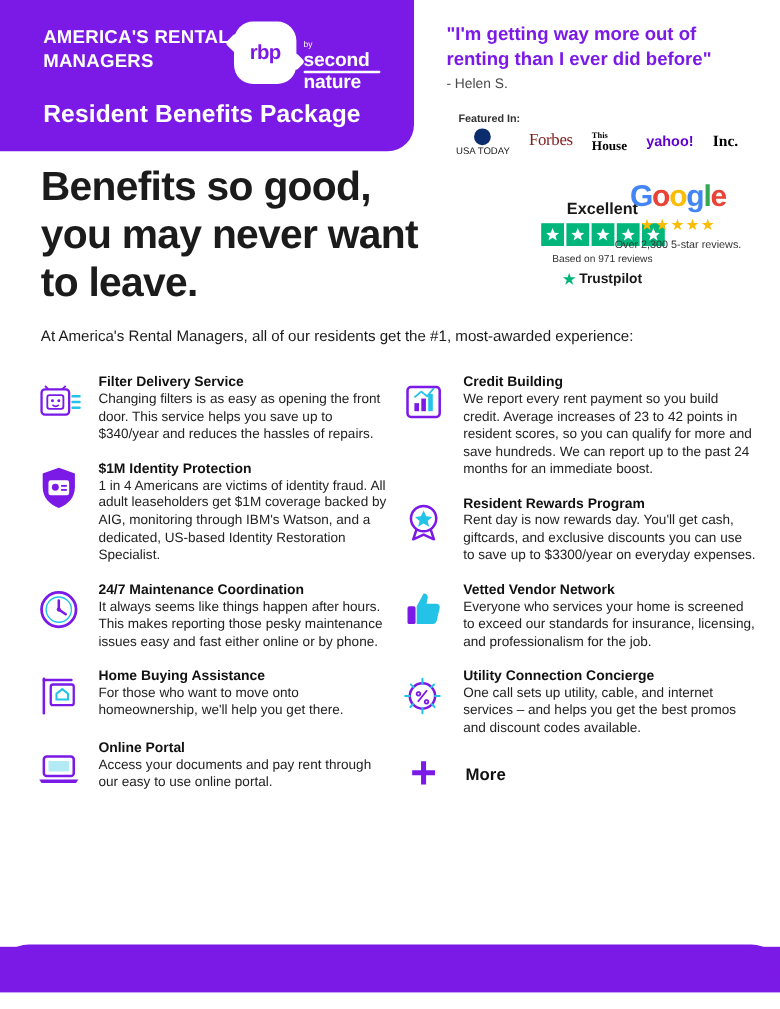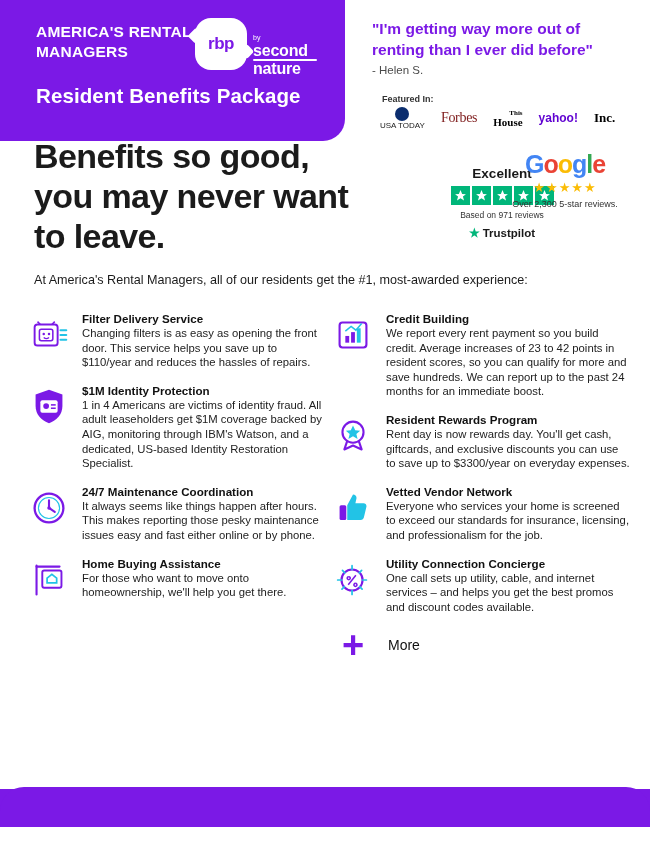--- a/index.html
+++ b/index.html
@@ -6,21 +6,21 @@
   html, body {
     width: 650px; height: 841px;
     font-family: "Liberation Sans", sans-serif;
     background: #ffffff;
     overflow: hidden;
   }
   .page { position: relative; width: 650px; height: 841px; background:#fff; }
 
   
   .header-purple {
-    position: absolute; left:0; top:0; width: 345px; height: 141px;
+    position: absolute; left:0; top:0; width: 345px; height: 126px;
     background: #7B19E6;
     border-bottom-right-radius: 22px;
   }
   .brand-line {
     position:absolute; left: 36px; top: 22px; width: 160px;
     color:#fff; font-weight: bold; font-size: 15.5px; line-height: 20px;
     letter-spacing: .2px;
   }
   .rbp-logo {
     position:absolute; left: 195px; top: 18px; width: 130px; height: 48px;
@@ -60,21 +60,21 @@
   .featured-label {
     position:absolute; left:382px; top:94px; color:#333; font-size:9px; font-weight:bold;
   }
   .featured-row {
     position:absolute; left:380px; top:107px; width:250px; height:22px;
     display:flex; align-items:center; gap:16px;
   }
   .f-logo { color:#7f1d1d; font-weight:normal; font-size:12px; letter-spacing:-.3px;text-align:right;}
   .f-usa { font-size:8px; line-height:8px; text-align:center; color:#1a1a1a; font-weight:normal;}
   .f-usa .dot{ display:block; width:14px;height:14px;border-radius:50%;background:#0b2d6e;margin:0 auto 1px;}
-  .f-house { font-family:"Liberation Serif", serif; font-size:10px; text-align:right; line-height:9px; font-weight:bold;}
+  .f-house { font-family:"Liberation Serif", serif; font-size:10px; text-align:left; line-height:9px; font-weight:bold;}
   .f-house span{ display:block; font-size:7px; }
   .f-yahoo{ color:#5f01d1; font-weight:bold; font-size:12px;}
   .f-inc{ font-family:"Liberation Serif", serif; font-weight:bold; font-size:13px;}
 
   
   .reviews { position:absolute; left:372px; top:138px; width:260px; height:90px; }
   .tp-title { text-align:center; font-weight:bold; font-size:13.5px; color:#191919;margin-top:28px; }
   .tp-stars { margin-top:5px; display:flex; justify-content:center; gap:2px; }
   .tp-star { width:19px; height:19px; background:#00B67A; display:flex; align-items:center; justify-content:center; }
   .tp-star svg { width:13px; height:13px; }
@@ -105,21 +105,21 @@
   .benefit { position:relative; display:flex; gap:10px; margin-bottom:14px; }
   .b-icon { width:46px; min-width:46px; height:46px; position:relative; }
   .b-body { flex:1; }
   .b-title { font-weight:bold; font-size:11.6px; color:#111; margin-bottom:1px; }
   .b-text { font-size:11.3px; line-height:14.6px; color:#222; }
 
   svg.ic { width:46px; height:46px; display:block; }
 
   .more-row { display:flex; align-items:center; gap:12px; margin-top:4px; }
   .more-plus { width:46px; min-width:46px; text-align:center; color:#7B19E6; font-size:38px; line-height:34px; font-weight:bold;}
-  .more-label { font-weight:normal; font-size:14px; color:#111; }
+  .more-label { font-weight:bold; font-size:14px; color:#111; }
 
   
   .footer-bar {
     position:absolute; left:0; bottom:0; width:650px; height:52px;
     background:#7B19E6; border-top-left-radius:0; 
   }
   .footer-top-round{
     position:absolute; left:0; bottom:30px; width:650px; height:24px;
     background:#7B19E6; border-top-right-radius:26px; border-top-left-radius:26px;
   }
@@ -217,21 +217,21 @@
           <rect x="14" y="18" width="14" height="12" rx="2" fill="#fff" stroke="#7B19E6" stroke-width="1.6"></rect>
           <circle cx="18.5" cy="23" r="1.3" fill="#7B19E6"></circle>
             <circle cx="24" cy="23" r="1.3" fill="#7B19E6"></circle>
           <path d="M18.5 26.5q2.8 2.5 5.5 0" fill="none" stroke="#7B19E6" stroke-width="1.4"></path>
           <path d="M12 10l3 3M30 10l-3 3" stroke="#7B19E6" stroke-width="1.6"></path>
           <path d="M36 19h6M36 24h6M36 29h6" stroke="#22C3E6" stroke-width="2.2" stroke-linecap="round"></path>
         </svg>
       </div>
       <div class="b-body">
         <div class="b-title">Filter Delivery Service</div>
-        <div class="b-text">Changing filters is as easy as opening the front door. This service helps you save up to $110/year and reduces the hassles of repairs.</div>
+        <div class="b-text">Changing filters is as easy as opening the front door. This service helps you save up to $340/year and reduces the hassles of repairs.</div>
       </div>
     </div>
 
     <div class="benefit">
       <div class="b-icon">
         <svg class="ic" viewBox="0 0 48 48">
           <path d="M24 6l14 5v12c0 9-6 15-14 18-8-3-14-9-14-18V11z" fill="#7B19E6"></path>
           <rect x="15" y="17" width="18" height="13" rx="2" fill="#fff"></rect>
           <circle cx="21" cy="23" r="3" fill="#7B19E6"></circle>
           <rect x="26" y="21" width="5" height="1.6" fill="#7B19E6"></rect>
@@ -267,20 +267,33 @@
           <rect x="17" y="14" width="20" height="18" rx="2" fill="none" stroke="#7B19E6" stroke-width="2"></rect>
           <path d="M22 27v-5l5-4 5 4v5z" fill="none" stroke="#22C3E6" stroke-width="1.8"></path>
         </svg>
       </div>
       <div class="b-body">
         <div class="b-title">Home Buying Assistance</div>
         <div class="b-text">For those who want to move onto homeownership, we'll help you get there.</div>
       </div>
     </div>
 
+    <div class="benefit">
+      <div class="b-icon">
+        <svg class="ic" viewBox="0 0 48 48">
+          <rect x="11" y="14" width="26" height="17" rx="2.5" fill="none" stroke="#7B19E6" stroke-width="2.2"></rect>
+          <rect x="15" y="18" width="18" height="9" rx="1" fill="#22C3E6" opacity=".35"></rect>
+          <path d="M7 34h34l-2 3H9z" fill="#7B19E6"></path>
+        </svg>
+      </div>
+      <div class="b-body">
+        <div class="b-title">Online Portal</div>
+        <div class="b-text">Access your documents and pay rent through our easy to use online portal.</div>
+      </div>
+    </div>
 
   </div>
 
   <div class="col-right">
 
     <div class="benefit">
       <div class="b-icon">
         <svg class="ic" viewBox="0 0 48 48">
           <rect x="10" y="11" width="28" height="26" rx="3" fill="none" stroke="#7B19E6" stroke-width="2.2"></rect>
           <rect x="16" y="25" width="4" height="7" fill="#7B19E6"></rect>

